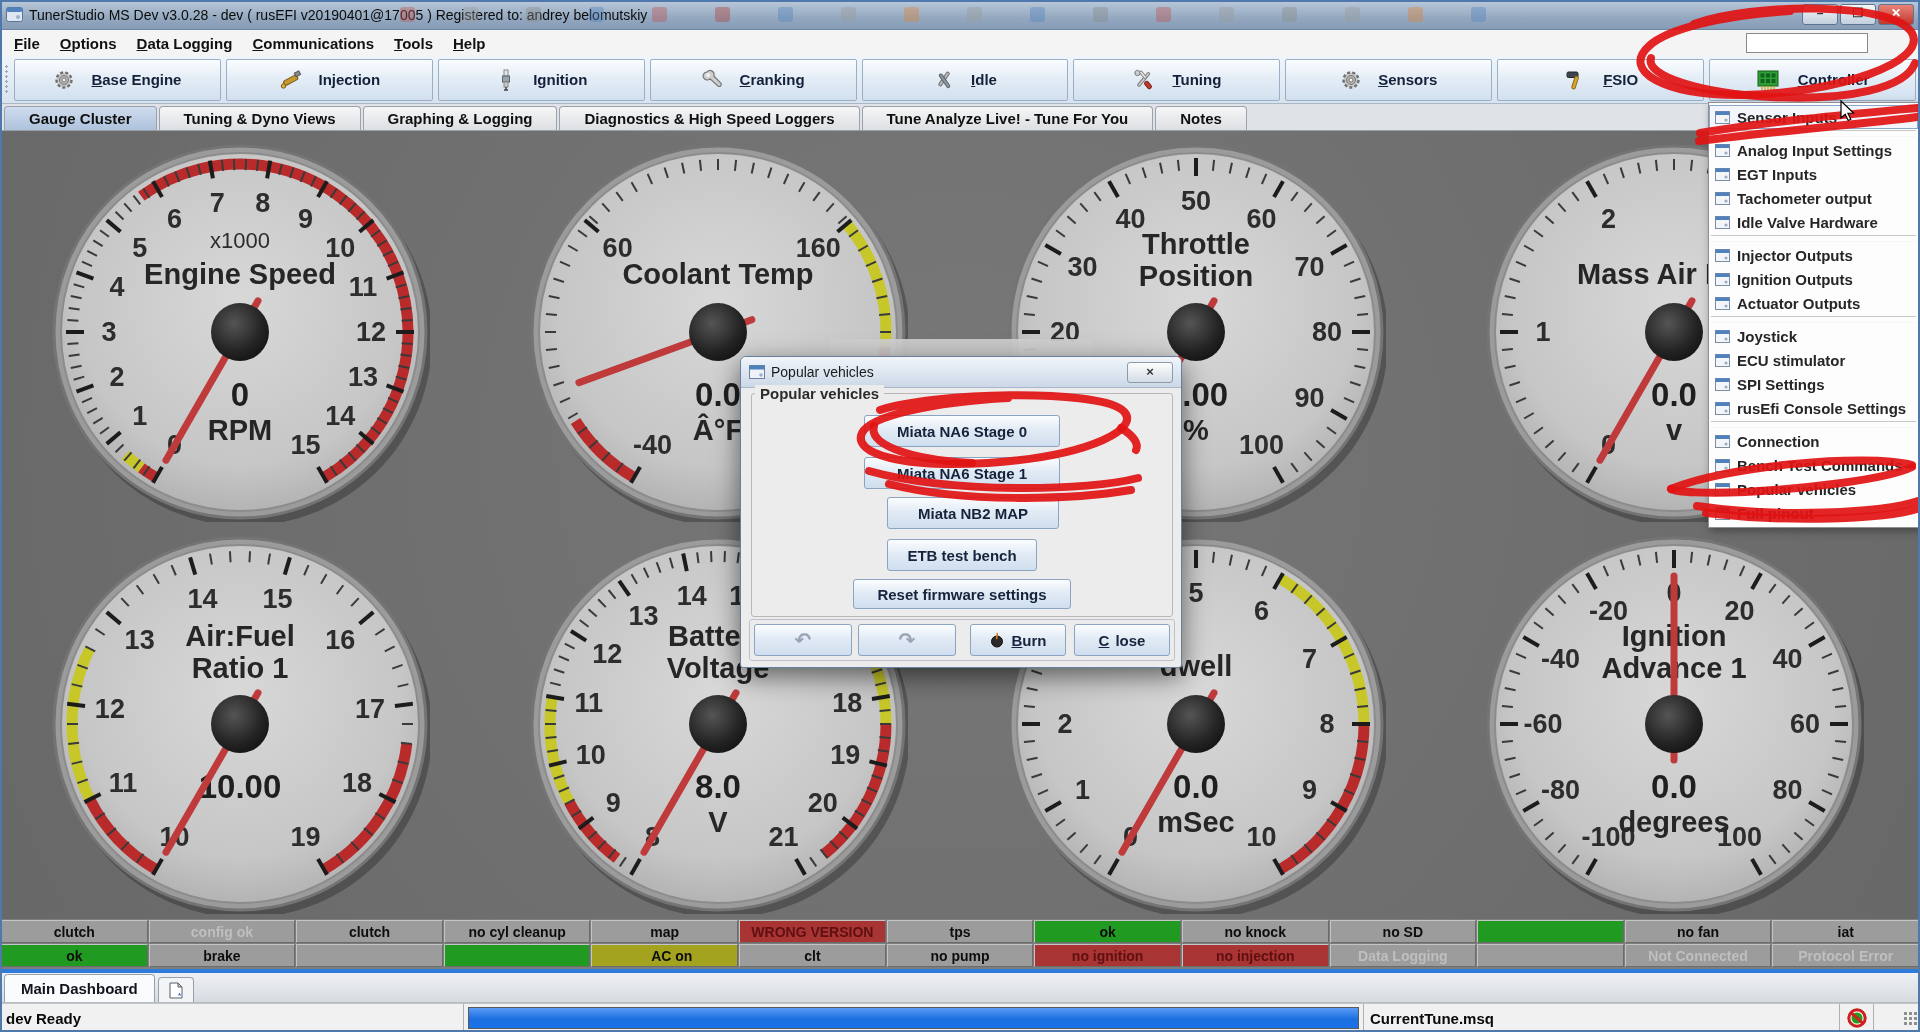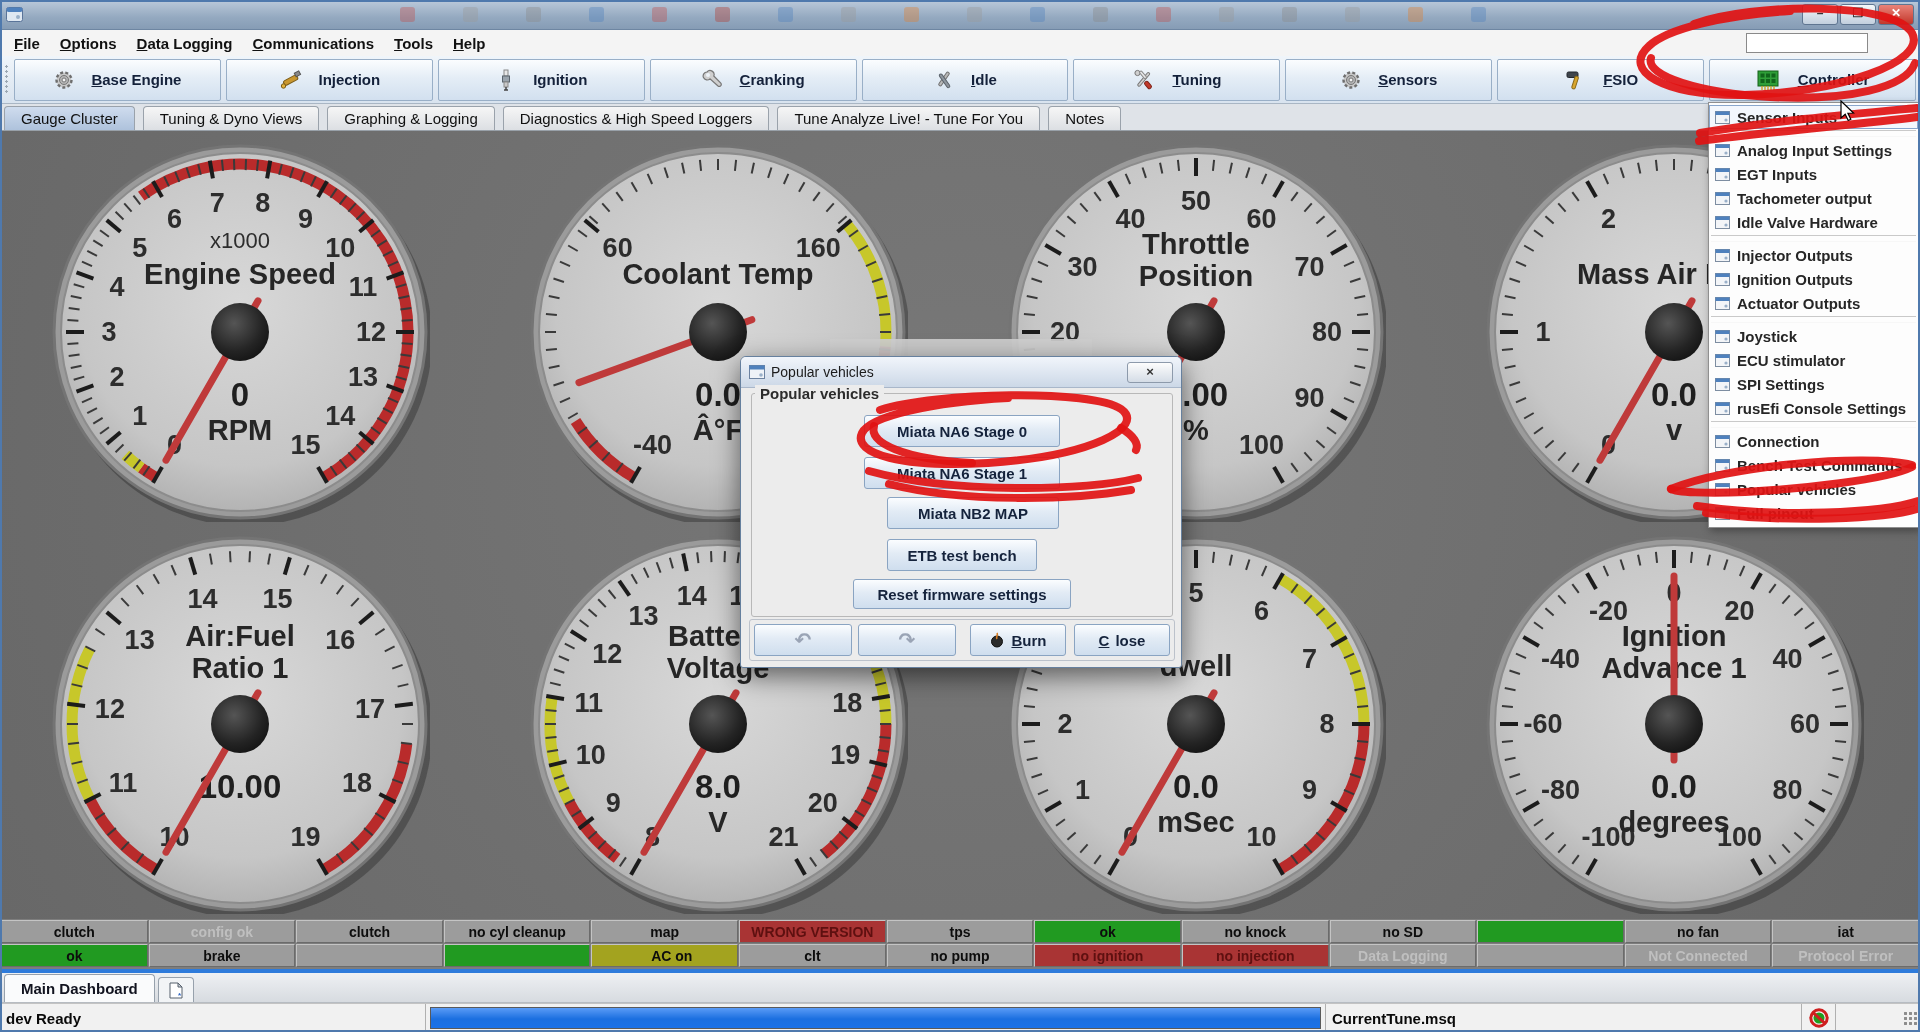--- a/index.html
+++ b/index.html
@@ -32,21 +32,21 @@
   .toolbar::before{content:"";position:absolute;left:4px;top:8px;bottom:8px;width:5px;
     background-image:radial-gradient(#9aa6b2 1px,transparent 1.3px);background-size:5px 5px;}
   .tb-btn{flex:1;height:40px;background:linear-gradient(#fbfdff,#e4edf6 45%,#d2e0ef);
     border:1px solid #99afc7;border-radius:2px;display:flex;align-items:center;justify-content:center;
     gap:16px;font-size:15px;font-weight:bold;color:#14213a;white-space:nowrap;}
   .tb-btn u{text-decoration:underline;}
   .tb-ic{display:inline-flex;align-items:center;}
   
   .tabstrip{position:absolute;left:0;top:104px;width:1920px;height:26px;background:#dfe3e8;
     border-bottom:1px solid #98a0a8;display:flex;align-items:flex-end;padding-left:4px;z-index:2;}
-  .tab{height:23px;line-height:23px;padding:0 16px;margin-right:8px;font-size:15px;font-weight:normal;
+  .tab{height:23px;line-height:23px;padding:0 24px;margin-right:2px;font-size:15px;font-weight:bold;
     color:#101010;background:linear-gradient(#f6f6f6,#dcdfe3);border:1px solid #9aa2ab;border-bottom:none;
     border-radius:4px 4px 0 0;white-space:nowrap;}
   .tab.sel{background:linear-gradient(#cfdcee,#aec2dc);}
   
   .dashboard{position:absolute;left:0;top:130px;width:1920px;height:789px;
     background:radial-gradient(circle at 50% 40%,#787878,#686868);z-index:1;}
   .gauge{position:absolute;}
   .not-connected{position:absolute;left:830px;top:209px;width:262px;height:64px;z-index:6;
     background:rgba(206,206,206,.93);color:#10102a;font-size:34px;font-weight:bold;
     text-align:center;line-height:64px;}
@@ -68,21 +68,21 @@
     background:linear-gradient(#eef0f3,#d7dbe0);border-bottom:1px solid #b7bcc2;z-index:2;
     display:flex;align-items:flex-end;padding-left:4px;box-sizing:border-box;}
   .dtab{height:27px;line-height:27px;padding:0 16px;background:#fafbfc;border:1px solid #97a1ac;
     border-bottom:none;border-radius:4px 4px 0 0;font-size:15px;font-weight:bold;color:#11131f;}
   .dtab.icon-tab{width:34px;padding:0;display:flex;align-items:center;justify-content:center;
     margin-left:3px;height:24px;background:#f2f4f6;}
   
   .statusbar{position:absolute;left:0;top:1003px;width:1920px;height:29px;background:#f1f1f1;
     border-top:1px solid #c3c3c3;display:flex;align-items:stretch;z-index:2;box-sizing:border-box;}
   .sb-sec{border-right:1px solid #b0b0b0;display:flex;align-items:center;box-sizing:border-box;}
-  .sb-left{width:426px;padding-left:6px;font-size:15px;font-weight:bold;color:#0a0a0a;}
+  .sb-left{width:464px;padding-left:6px;font-size:15px;font-weight:bold;color:#0a0a0a;}
   .sb-prog{width:900px;padding:3px 4px;}
   .sb-progtrack{width:100%;height:100%;border:1px solid #5a5a5a;background:#fff;box-sizing:border-box;}
   .sb-progfill{height:100%;background:linear-gradient(#5a9bf6,#1b6fe0 55%,#1b72e8);}
   .sb-file{width:476px;padding-left:6px;font-size:15px;font-weight:bold;color:#0a0a0a;}
   .sb-conn{width:34px;justify-content:center;}
   .sb-grip{flex:1;border-right:none;justify-content:flex-end;padding-right:3px;}
   .gripdots{width:14px;height:14px;
     background-image:radial-gradient(#8c8c8c 1.4px,transparent 1.6px);background-size:5px 5px;}
   
   .dialog{position:absolute;left:740px;top:356px;width:442px;height:312px;z-index:20;
@@ -144,20 +144,21 @@
 </svg>
 
 <div class="titlebar">
   <span style="display:inline-flex">
     <svg width="17" height="15" viewBox="0 0 17 15">
         <rect x="0.5" y="0.5" width="16" height="14" rx="2" fill="#dfe8f2" stroke="#5a7499"></rect>
         <rect x="0.5" y="0.5" width="16" height="4.5" rx="2" fill="#4f81bd"></rect>
         <circle cx="12" cy="10" r="2" fill="#9ab0c9"></circle>
       </svg>
   </span>
+  <span class="ttext">TunerStudio MS Dev v3.0.28 - dev ( rusEFI v20190401@17005 ) Registered to: andrey belomutskiy</span>
   <div class="ghosts" id="ghosts">
       <i style="background: rgb(192, 80, 77);"></i>
       <i style="background: rgb(154, 154, 154);"></i>
       <i style="background: rgb(138, 138, 138);"></i>
       <i style="background: rgb(79, 129, 189);"></i>
       <i style="background: rgb(192, 80, 77);"></i>
       <i style="background: rgb(178, 59, 48);"></i>
       <i style="background: rgb(79, 129, 189);"></i>
       <i style="background: rgb(153, 153, 153);"></i>
       <i style="background: rgb(224, 128, 48);"></i>

